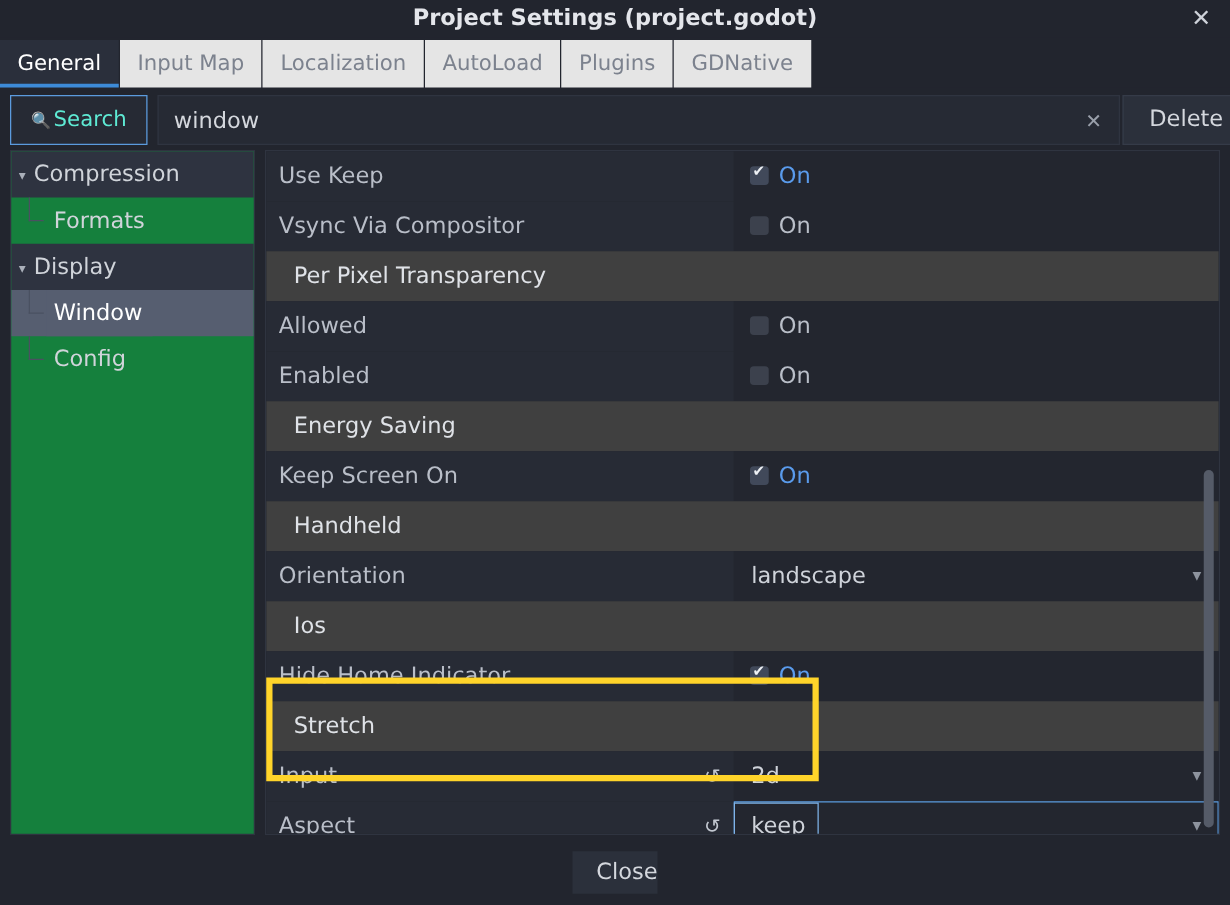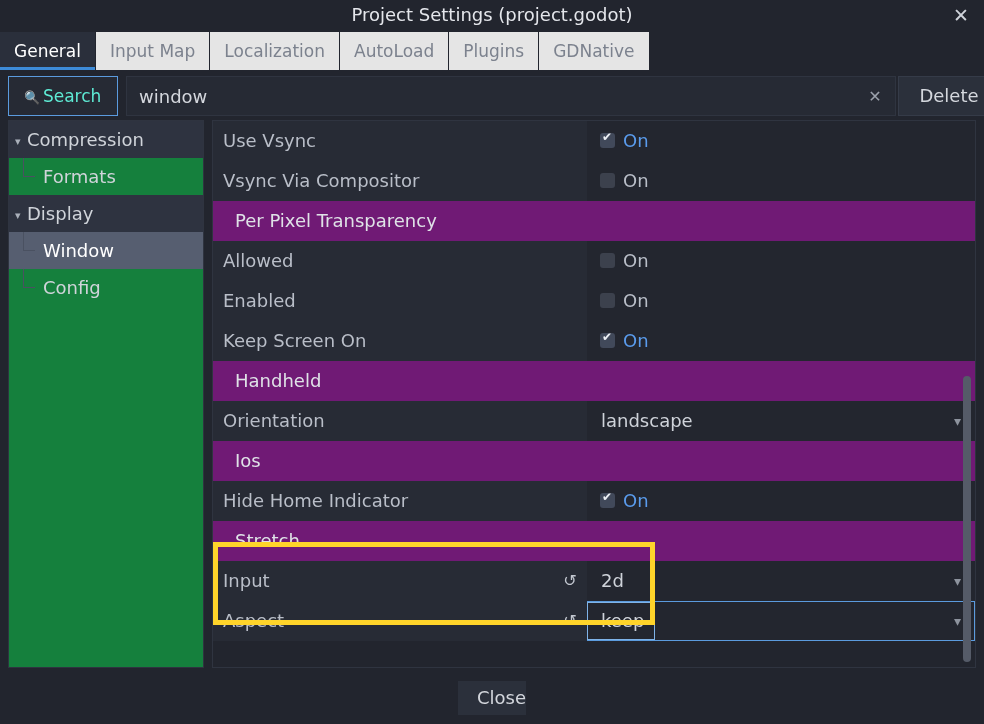--- a/index.html
+++ b/index.html
@@ -15,21 +15,21 @@
     background: #22252e;
   }
 
   
   .titlebar {
     position: absolute; left: 0; top: 0; width: 984px; height: 30px;
     background: #22252e;
   }
   .title-text {
     position: absolute; left: 0; top: 0; width: 984px; line-height: 30px;
-    text-align: center; color: #e4e6eb; font-size: 18px; font-weight: normal;
+    text-align: center; color: #e4e6eb; font-size: 18px; font-weight: bold;
   }
   .close-x {
     position: absolute; right: 6px; top: 0; width: 34px; height: 30px;
     color: #cfd3da; font-size: 19px; line-height: 30px; text-align: center;
     cursor: pointer;
   }
 
   
   .tabbar {
     position: absolute; left: 0; top: 32px; width: 984px; height: 38px;
@@ -107,21 +107,21 @@
   }
 
   .props {
     position: absolute; left: 212px; top: 120px; width: 764px; height: 548px;
     background: #22252e; border: 1px solid #2f3440; overflow: hidden;
   }
   .prow {
     position: relative; height: 40px; width: 762px;
   }
   .prow.normal { background: #272b35; }
-  .prow.header { background: #701a75; }
+  .prow.header { background: #404040; }
   .plabel {
     position: absolute; left: 10px; top: 0; line-height: 40px;
     font-size: 18px; color: #b9bec8; white-space: nowrap;
   }
   .prow.header .plabel { left: 22px; color: #dfe2e7; }
   .pvalue {
     position: absolute; left: 374px; top: 0; width: 388px; height: 40px;
     background: #23262f;
   }
 
@@ -231,21 +231,21 @@
     <div class="tree-item leaf">
       <span class="guide-v"></span>
       <span class="guide-h"></span>
       <span class="hl">Config</span>
     </div>
   </div>
 
   <div class="props">
 
     <div class="prow normal">
-      <span class="plabel">Use Vsync</span>
+      <span class="plabel">Use Keep</span>
       <span class="pvalue">
         <span class="chk on"></span>
         <span class="chk-label on">On</span>
       </span>
     </div>
 
     <div class="prow normal">
       <span class="plabel">Vsync Via Compositor</span>
       <span class="pvalue">
         <span class="chk"></span>
@@ -266,20 +266,23 @@
     </div>
 
     <div class="prow normal">
       <span class="plabel">Enabled</span>
       <span class="pvalue">
         <span class="chk"></span>
         <span class="chk-label">On</span>
       </span>
     </div>
 
+    <div class="prow header">
+      <span class="plabel">Energy Saving</span>
+    </div>
 
     <div class="prow normal">
       <span class="plabel">Keep Screen On</span>
       <span class="pvalue">
         <span class="chk on"></span>
         <span class="chk-label on">On</span>
       </span>
     </div>
 
     <div class="prow header">

